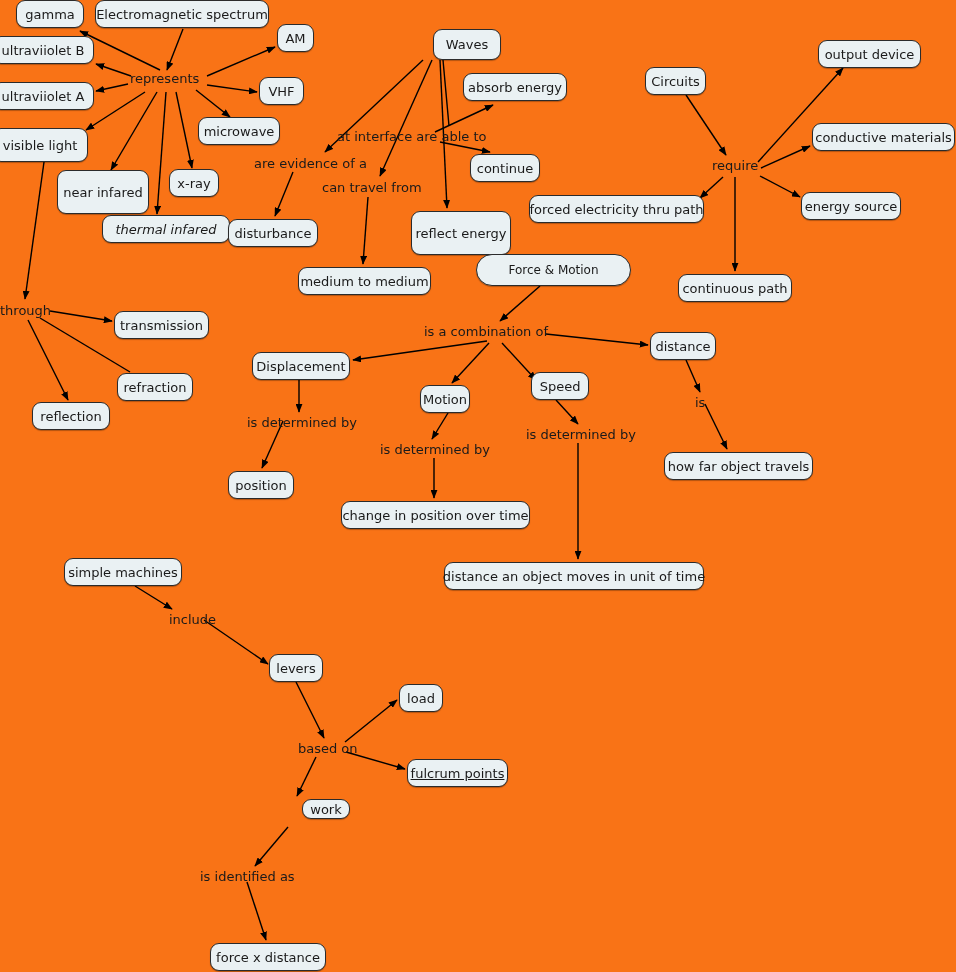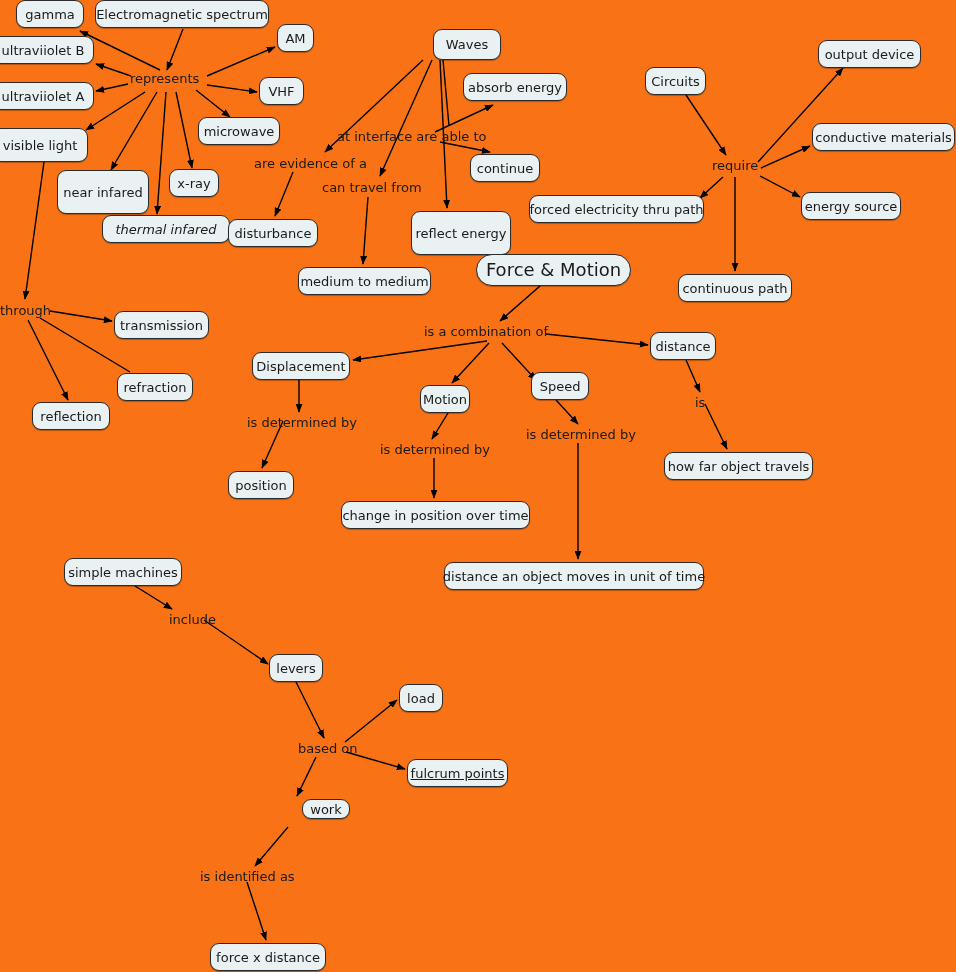--- a/index.html
+++ b/index.html
@@ -35,21 +35,21 @@
     font-size: 13px;
     line-height: 1;
     display: flex;
     align-items: center;
     justify-content: center;
     white-space: nowrap;
     padding: 0 9px;
     box-shadow: 0 1px 1px rgba(0,0,0,0.28);
   }
   .node.title {
-    font-size: 18px;
+    font-size: 12px;
     border-radius: 16px;
     padding: 0 13px;
   }
   .linklabel {
     position: absolute;
     color: #1a1a1a;
     font-size: 13px;
     line-height: 1;
     white-space: nowrap;
     background: transparent;

